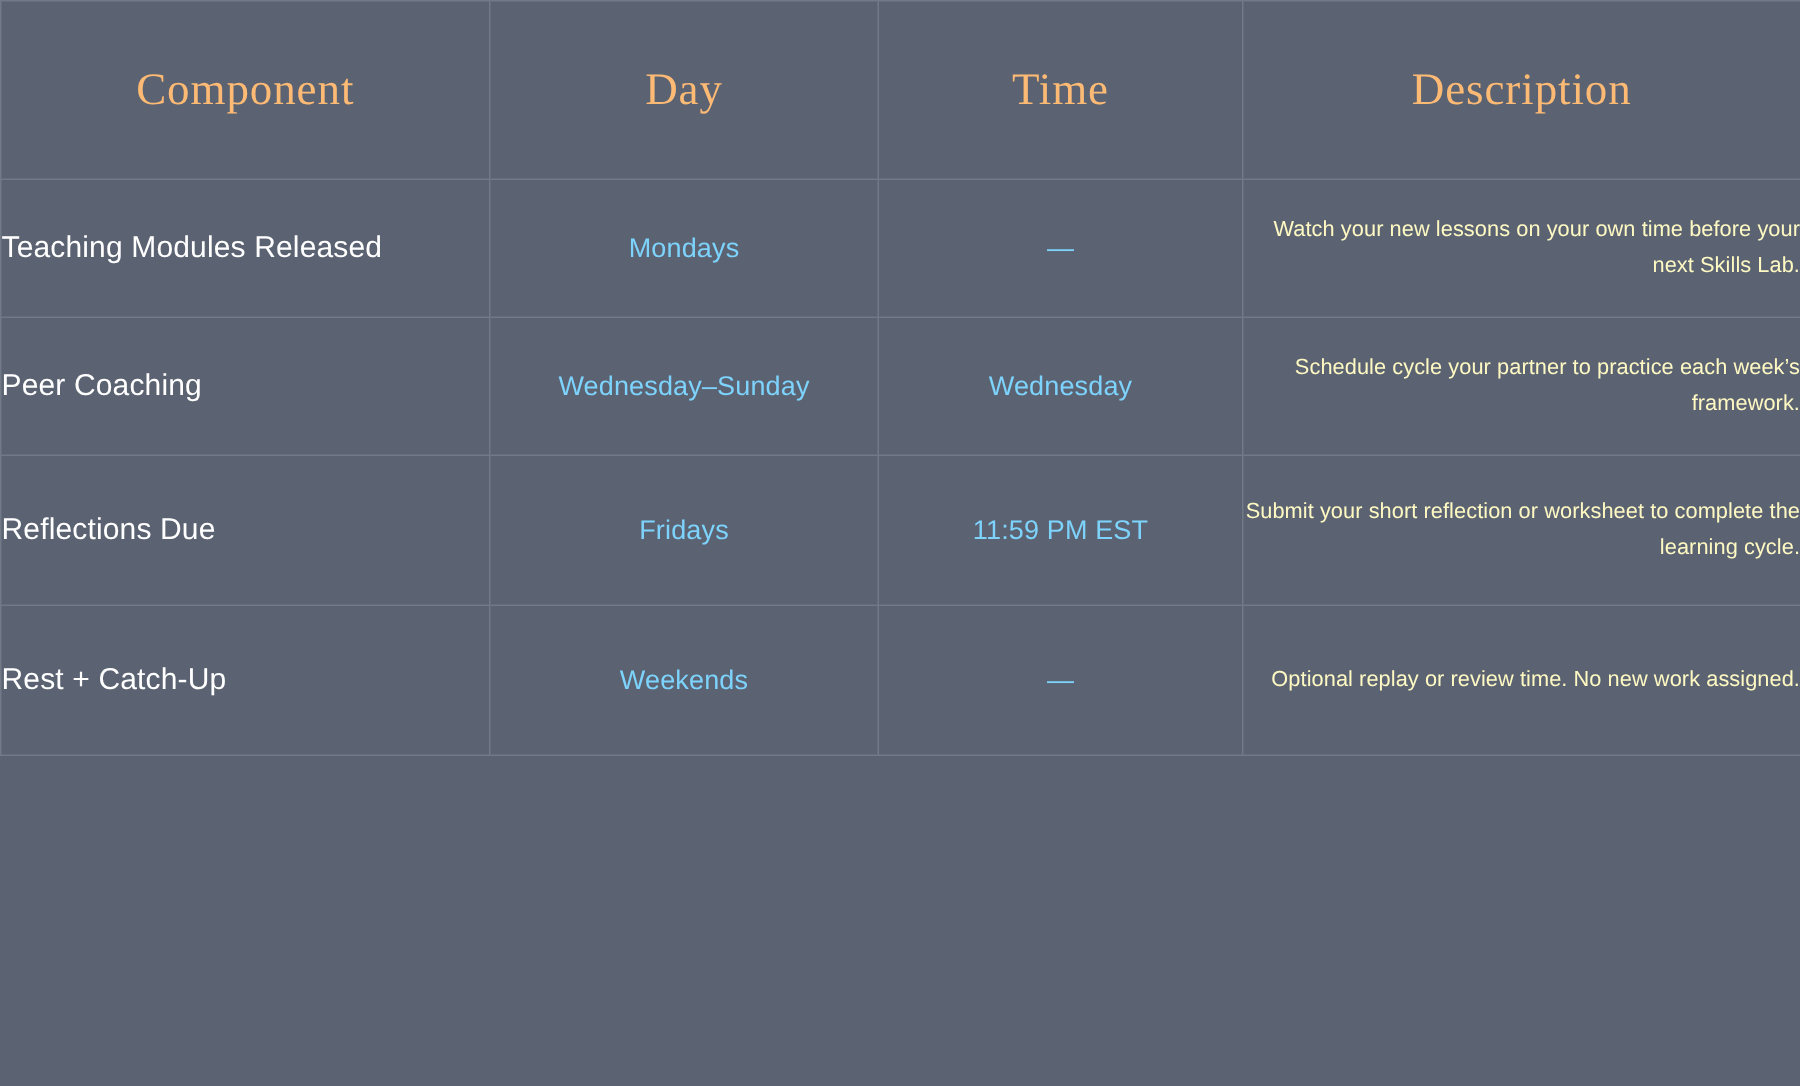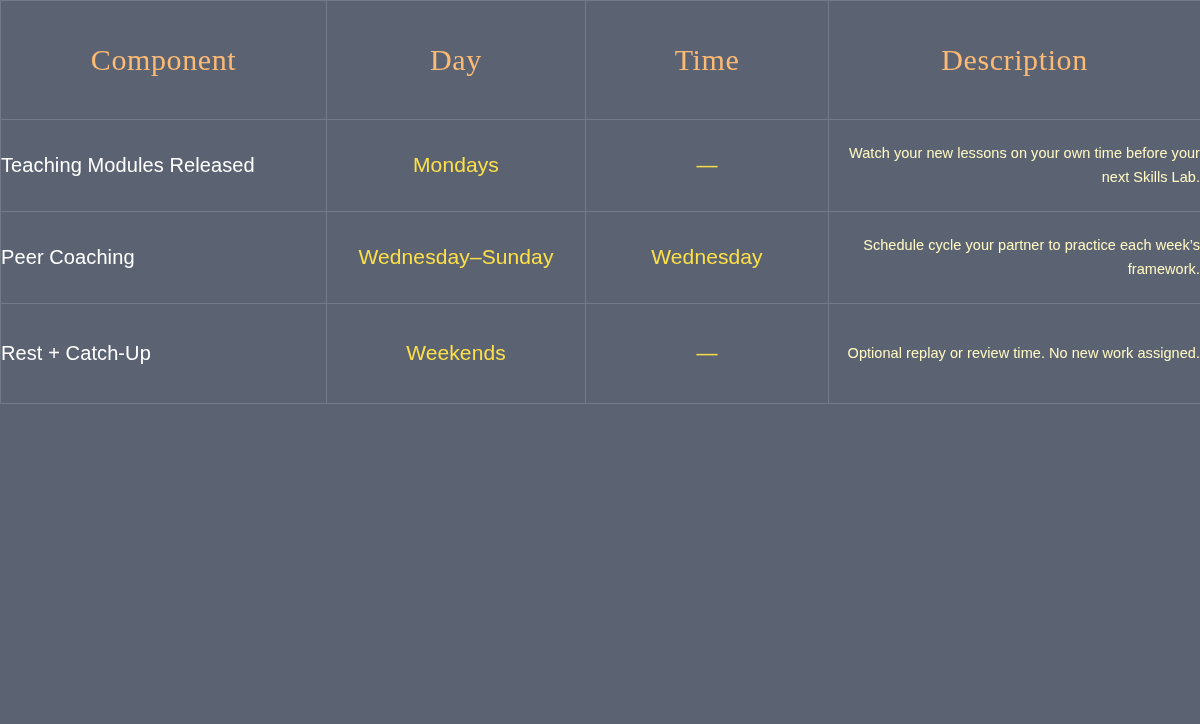--- a/index.html
+++ b/index.html
@@ -46,24 +46,24 @@
   .cell-component {
     text-align: left;
     padding: 18px 24px 18px 42px;
     font-size: 20px;
     line-height: 1.45;
     letter-spacing: 0.1px;
     color: #ffffff;
   }
   .cell-day, .cell-time {
     text-align: center;
-    font-size: 21px;
+    font-size: 18px;
     line-height: 1.45;
     letter-spacing: 0.1px;
-    color: #fde047;
+    color: #7dd3fc;
     padding: 18px 10px;
   }
   .cell-desc {
     text-align: right;
     padding: 18px 24px 18px 30px;
     font-size: 14.5px;
     line-height: 1.62;
     letter-spacing: 0.05px;
     color: #fef9c3;
   }
@@ -95,19 +95,25 @@
       <td class="cell-time">—</td>
       <td class="cell-desc">Watch your new lessons on your own time before your next Skills Lab.</td>
     </tr>
     <tr>
       <td class="cell-component">Peer Coaching</td>
       <td class="cell-day">Wednesday–Sunday</td>
       <td class="cell-time">Wednesday</td>
       <td class="cell-desc">Schedule cycle your partner to practice each week’s framework.</td>
     </tr>
     <tr class="tall">
+      <td class="cell-component">Reflections Due</td>
+      <td class="cell-day">Fridays</td>
+      <td class="cell-time">11:59 PM EST</td>
+      <td class="cell-desc">Submit your short reflection or worksheet to complete the learning cycle.</td>
+    </tr>
+    <tr class="tall">
       <td class="cell-component">Rest + Catch-Up</td>
       <td class="cell-day">Weekends</td>
       <td class="cell-time">—</td>
       <td class="cell-desc">Optional replay or review time. No new work assigned.</td>
     </tr>
   </tbody>
 </table>
 
 </body></html>

